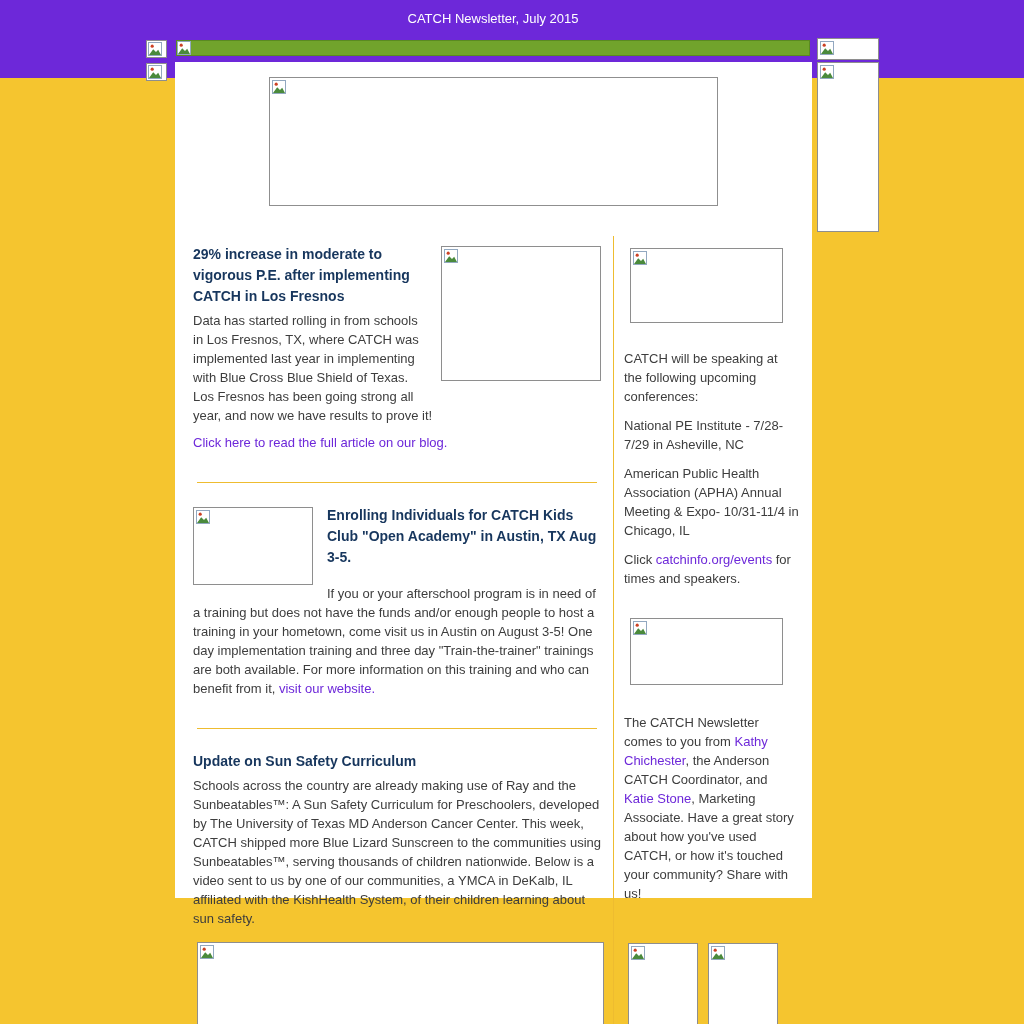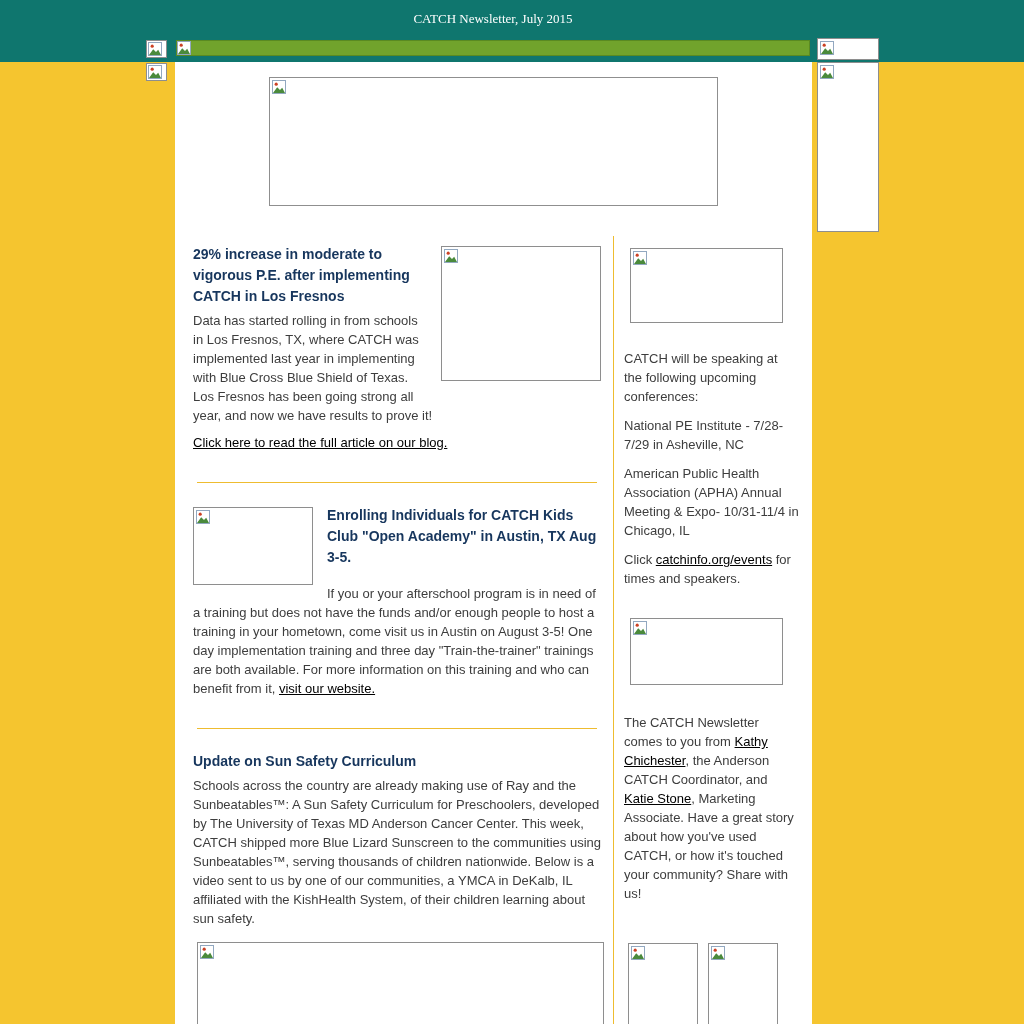--- a/index.html
+++ b/index.html
@@ -1,40 +1,40 @@
 <!DOCTYPE html>
 <html><head>
 <meta charset="utf-8">
 <style>
   * { margin:0; padding:0; box-sizing:border-box; }
   html,body { background:#e9e9e9; }
   body { font-family:"Liberation Sans", sans-serif; }
   .page { position:relative; width:1024px; height:1024px; overflow:hidden;
           background:#f5c52f; margin:0 auto; }
-  .darkband { position:absolute; top:0; left:0; width:1024px; height:62px; background:#0f766e;font-family:Liberation Serif, serif; }
+  .darkband { position:absolute; top:0; left:0; width:1024px; height:78px; background:#6d28d9; }
   .titlebar { height:37px; line-height:37px; text-align:center; color:#ffffff; font-size:13px; padding-right:38px; }
   .green-bar { position:absolute; top:40px; left:176px; width:634px; height:16px;
                background:#71a32c; border:1px solid #5a8a21; }
   .green-bar svg { display:block; margin:0; }
   .ph { background:#ffffff; border:1px solid #8e8e8e; padding:2px; position:relative; }
   .ph svg { display:block; }
   .mini-ph { position:absolute; width:21px; height:18px; padding:1px; }
   .mini-ph-1 { top:40px; left:146px; }
   .mini-ph-2 { top:63px; left:146px; }
   .right-ph-1 { position:absolute; top:38px; left:817px; width:62px; height:22px; }
   .right-ph-2 { position:absolute; top:62px; left:817px; width:62px; height:170px; }
-  .main-col { position:absolute; top:62px; left:175px; width:637px; height:962px; background:#ffffff; }
+  .main-col { position:absolute; top:62px; left:175px; width:637px; height:836px; background:#ffffff; }
   .hero { width:449px; height:129px; margin:15px auto 0; border:1px solid #8f8f8f; }
   .content-row { display:flex; margin-top:30px; }
   .col-left { width:438px; padding:8px 12px 0 18px; }
   .divider-v { width:1px; background:#eebc30; }
   .col-right { flex:1; padding:12px 13px 0 10px; }
   h3 { color:#17365d; font-size:14px; line-height:21px; font-weight:bold; margin-bottom:4px; }
   .body-text { color:#3d3d3d; font-size:13px; line-height:19px; margin-bottom:8px; }
-  .link { color:#000000; text-decoration:underline; cursor:pointer; }
+  .link { color:#6d28d9; cursor:pointer; }
   .a1-img { float:right; width:160px; height:135px; margin:2px 0 8px 12px; }
   .a2-img { float:left; width:120px; height:78px; margin:2px 14px 8px 0; }
   .divider-h { border:none; border-top:1px solid #eebc30; margin:22px 4px 22px 4px; clear:both; }
   .big-ph { width:407px; height:160px; margin:14px 0 0 4px; }
   .clear { clear:both; }
   .r-ph1 { width:153px; height:75px; margin:0 0 26px 6px; }
   .r-ph2 { width:153px; height:67px; margin:30px 0 28px 6px; }
   .r-text { color:#3d3d3d; font-size:13px; line-height:19px; margin-bottom:10px; }
   .r-bottom { display:flex; gap:10px; margin-top:40px; padding-left:4px; }
   .r-bottom .ph { width:70px; height:130px; }

